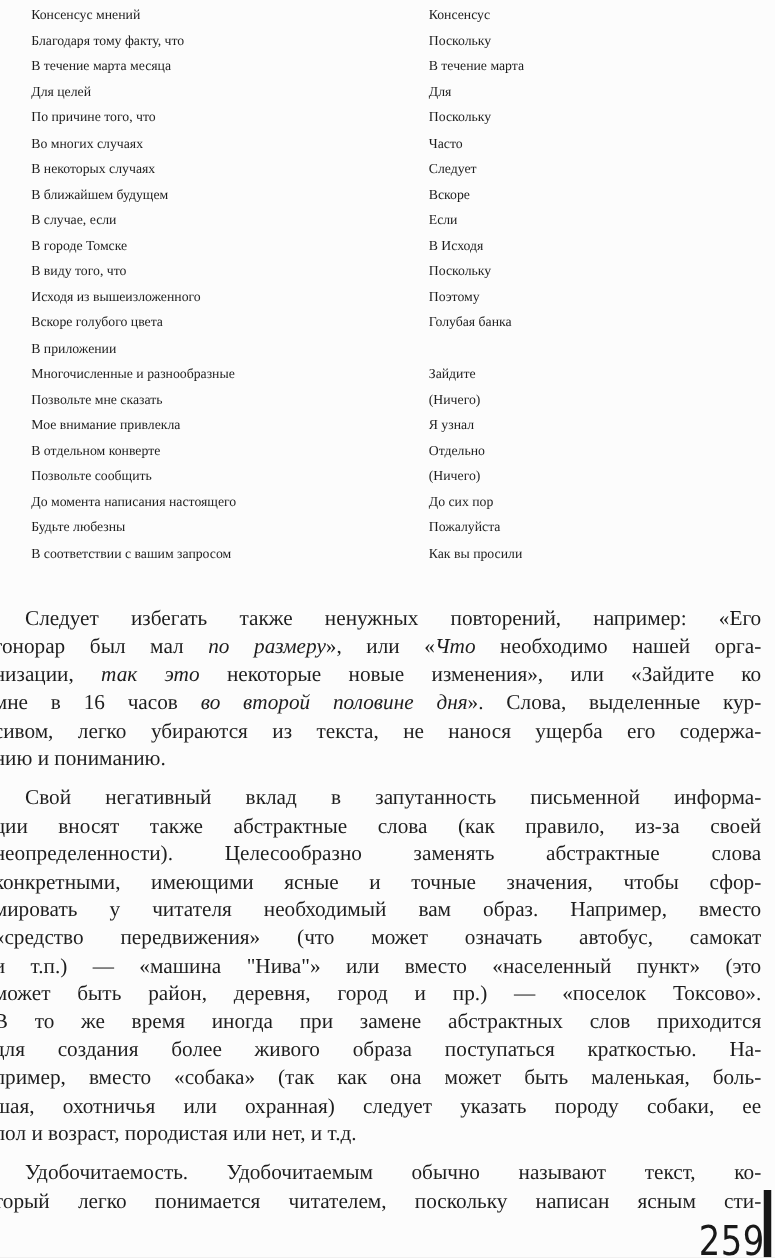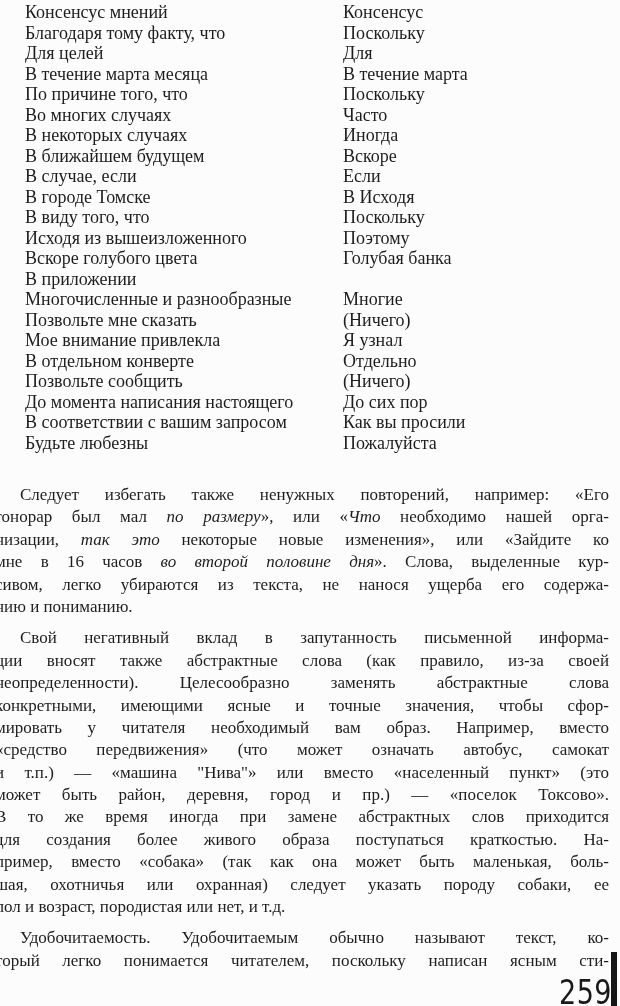--- a/index.html
+++ b/index.html
@@ -7,21 +7,21 @@
     position:relative;
     width:620px;height:1006px;
     background:#fcfcfc;
     overflow:hidden;
     font-family:"Liberation Serif","DejaVu Serif",serif;
     color:#1d1d1d;
   }
   
   .phrase-table{
     position:absolute;top:2px;left:25px;right:0;
-    font-size:18px;
+    font-size:11px;
   }
   .prow{display:flex;height:20.5px;line-height:20.5px;}
   .pcol-long{flex:0 0 318px;width:318px;white-space:nowrap;overflow:visible;}
   .pcol-short{white-space:nowrap;}
   
   .body-text{
     position:absolute;top:484px;left:-5px;width:614px;
     font-size:17px;
   }
   .para{margin:0 0 9px 0;}
@@ -54,38 +54,38 @@
   <div class="phrase-table" id="phrase-table">
       <div class="prow">
         <div class="pcol-long">Консенсус мнений</div>
         <div class="pcol-short">Консенсус</div>
       </div>
       <div class="prow">
         <div class="pcol-long">Благодаря тому факту, что</div>
         <div class="pcol-short">Поскольку</div>
       </div>
       <div class="prow">
+        <div class="pcol-long">В течение марта месяца</div>
+        <div class="pcol-short">В течение марта</div>
+      </div>
+      <div class="prow">
         <div class="pcol-long">Для целей</div>
         <div class="pcol-short">Для</div>
-      </div>
-      <div class="prow">
-        <div class="pcol-long">В течение марта месяца</div>
-        <div class="pcol-short">В течение марта</div>
       </div>
       <div class="prow">
         <div class="pcol-long">По причине того, что</div>
         <div class="pcol-short">Поскольку</div>
       </div>
       <div class="prow">
         <div class="pcol-long">Во многих случаях</div>
         <div class="pcol-short">Часто</div>
       </div>
       <div class="prow">
         <div class="pcol-long">В некоторых случаях</div>
-        <div class="pcol-short">Иногда</div>
+        <div class="pcol-short">Следует</div>
       </div>
       <div class="prow">
         <div class="pcol-long">В ближайшем будущем</div>
         <div class="pcol-short">Вскоре</div>
       </div>
       <div class="prow">
         <div class="pcol-long">В случае, если</div>
         <div class="pcol-short">Если</div>
       </div>
       <div class="prow">
@@ -102,21 +102,21 @@
       </div>
       <div class="prow">
         <div class="pcol-long">Вскоре голубого цвета</div>
         <div class="pcol-short">Голубая банка</div>
       </div>
       <div class="prow">
         <div class="pcol-short">В приложении</div>
       </div>
       <div class="prow">
         <div class="pcol-long">Многочисленные и разнообразные</div>
-        <div class="pcol-short">Многие</div>
+        <div class="pcol-short">Зайдите</div>
       </div>
       <div class="prow">
         <div class="pcol-long">Позвольте мне сказать</div>
         <div class="pcol-short">(Ничего)</div>
       </div>
       <div class="prow">
         <div class="pcol-long">Мое внимание привлекла</div>
         <div class="pcol-short">Я узнал</div>
       </div>
       <div class="prow">
@@ -125,26 +125,26 @@
       </div>
       <div class="prow">
         <div class="pcol-long">Позвольте сообщить</div>
         <div class="pcol-short">(Ничего)</div>
       </div>
       <div class="prow">
         <div class="pcol-long">До момента написания настоящего</div>
         <div class="pcol-short">До сих пор</div>
       </div>
       <div class="prow">
+        <div class="pcol-long">Будьте любезны</div>
+        <div class="pcol-short">Пожалуйста</div>
+      </div>
+      <div class="prow">
         <div class="pcol-long">В соответствии с вашим запросом</div>
         <div class="pcol-short">Как вы просили</div>
-      </div>
-      <div class="prow">
-        <div class="pcol-long">Будьте любезны</div>
-        <div class="pcol-short">Пожалуйста</div>
       </div>
     </div>
   <div class="body-text" id="body-text">
       <div class="para">
         <div class="ln ln-indent"><span>Следует избегать также ненужных повторений, например: «Его</span></div>
         <div class="ln"><span>гонорар был мал </span><span class="it">по размеру</span><span>», или «</span><span class="it">Что</span><span> необходимо нашей орга-</span></div>
         <div class="ln"><span>низации, </span><span class="it">так это</span><span> некоторые новые изменения», или «Зайдите ко</span></div>
         <div class="ln"><span>мне в 16 часов </span><span class="it">во второй половине дня</span><span>». Слова, выделенные кур-</span></div>
         <div class="ln"><span>сивом, легко убираются из текста, не нанося ущерба его содержа-</span></div>
         <div class="ln ln-end"><span>нию и пониманию.</span></div>

